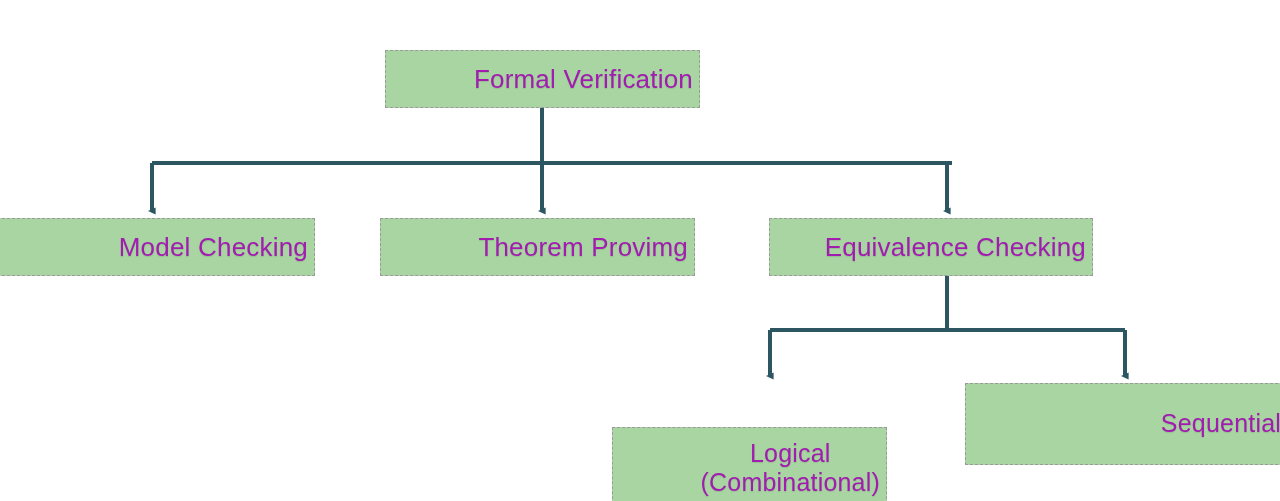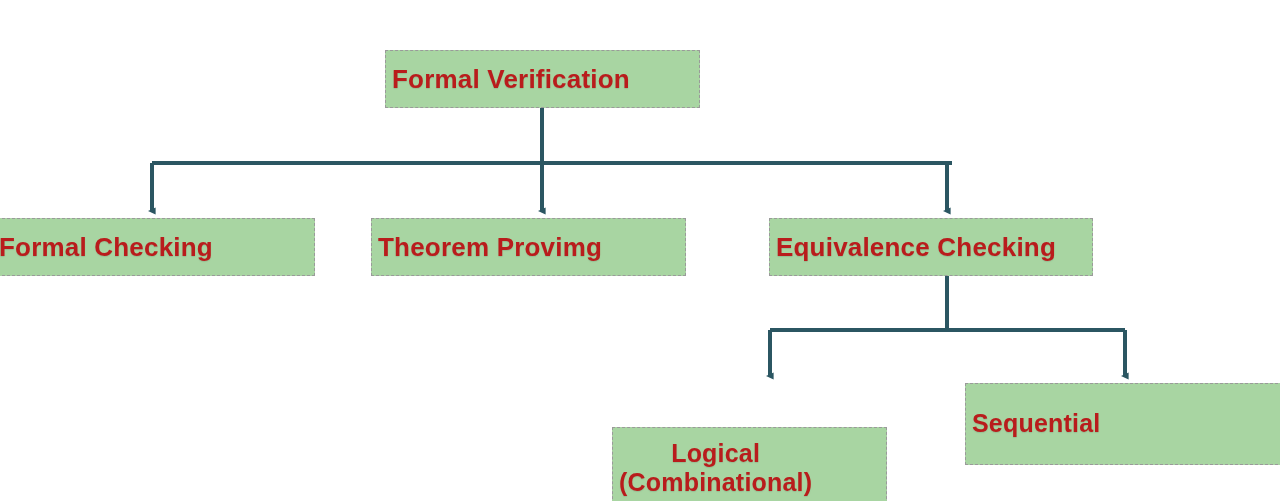--- a/index.html
+++ b/index.html
@@ -25,37 +25,37 @@
     height: 501px;
     pointer-events: none;
   }
   .node {
     position: absolute;
     box-sizing: border-box;
     background: #a8d5a2;
     border: 1px dashed #9a9a9a;
     display: flex;
     align-items: center;
-    justify-content: flex-start;
+    justify-content: flex-end;
     text-align: center;
-    color: #b91c1c;
-    font-weight: bold;
+    color: #a21caf;
+    font-weight: normal;
     letter-spacing: 0.2px;
     line-height: 1.18;
     text-shadow: 0 1px 1px rgba(120,150,120,0.35);
     z-index: 2;
   }
   .node-label {
     display: block;
     white-space: pre-line;
     padding: 0 6px;
   }
   .n-root      { left: 385px; top: 50px;  width: 315px; height: 58px;  font-size: 26px; }
   .n-model     { left: -8px;  top: 218px; width: 323px; height: 58px;  font-size: 26px; }
-  .n-theorem   { left: 371px; top: 218px; width: 315px; height: 58px;  font-size: 26px; }
+  .n-theorem   { left: 380px; top: 218px; width: 315px; height: 58px;  font-size: 26px; }
   .n-equiv     { left: 769px; top: 218px; width: 324px; height: 58px;  font-size: 26px; }
   .n-logical   { left: 612px; top: 383px; width: 275px; height: 82px;  font-size: 25px; margin-top: 44px; }
   .n-sequential{ left: 965px; top: 383px; width: 323px; height: 82px;  font-size: 25px; }
 </style>
 </head>
 <body>
 
 <div id="canvas">
 
   <svg id="edges" viewBox="0 0 1280 501" width="1280" height="501" xmlns="http://www.w3.org/2000/svg">
@@ -82,21 +82,21 @@
       <path d="M770,330 L770,376" marker-end="url(#arrowhead)"></path>
       <path d="M1125,330 L1125,376" marker-end="url(#arrowhead)"></path>
     </g>
   </svg>
 
   <div class="node n-root">
     <span class="node-label">Formal Verification</span>
   </div>
 
   <div class="node n-model">
-    <span class="node-label">Formal Checking</span>
+    <span class="node-label">Model Checking</span>
   </div>
 
   <div class="node n-theorem">
     <span class="node-label">Theorem Provimg</span>
   </div>
 
   <div class="node n-equiv">
     <span class="node-label">Equivalence Checking</span>
   </div>
 

